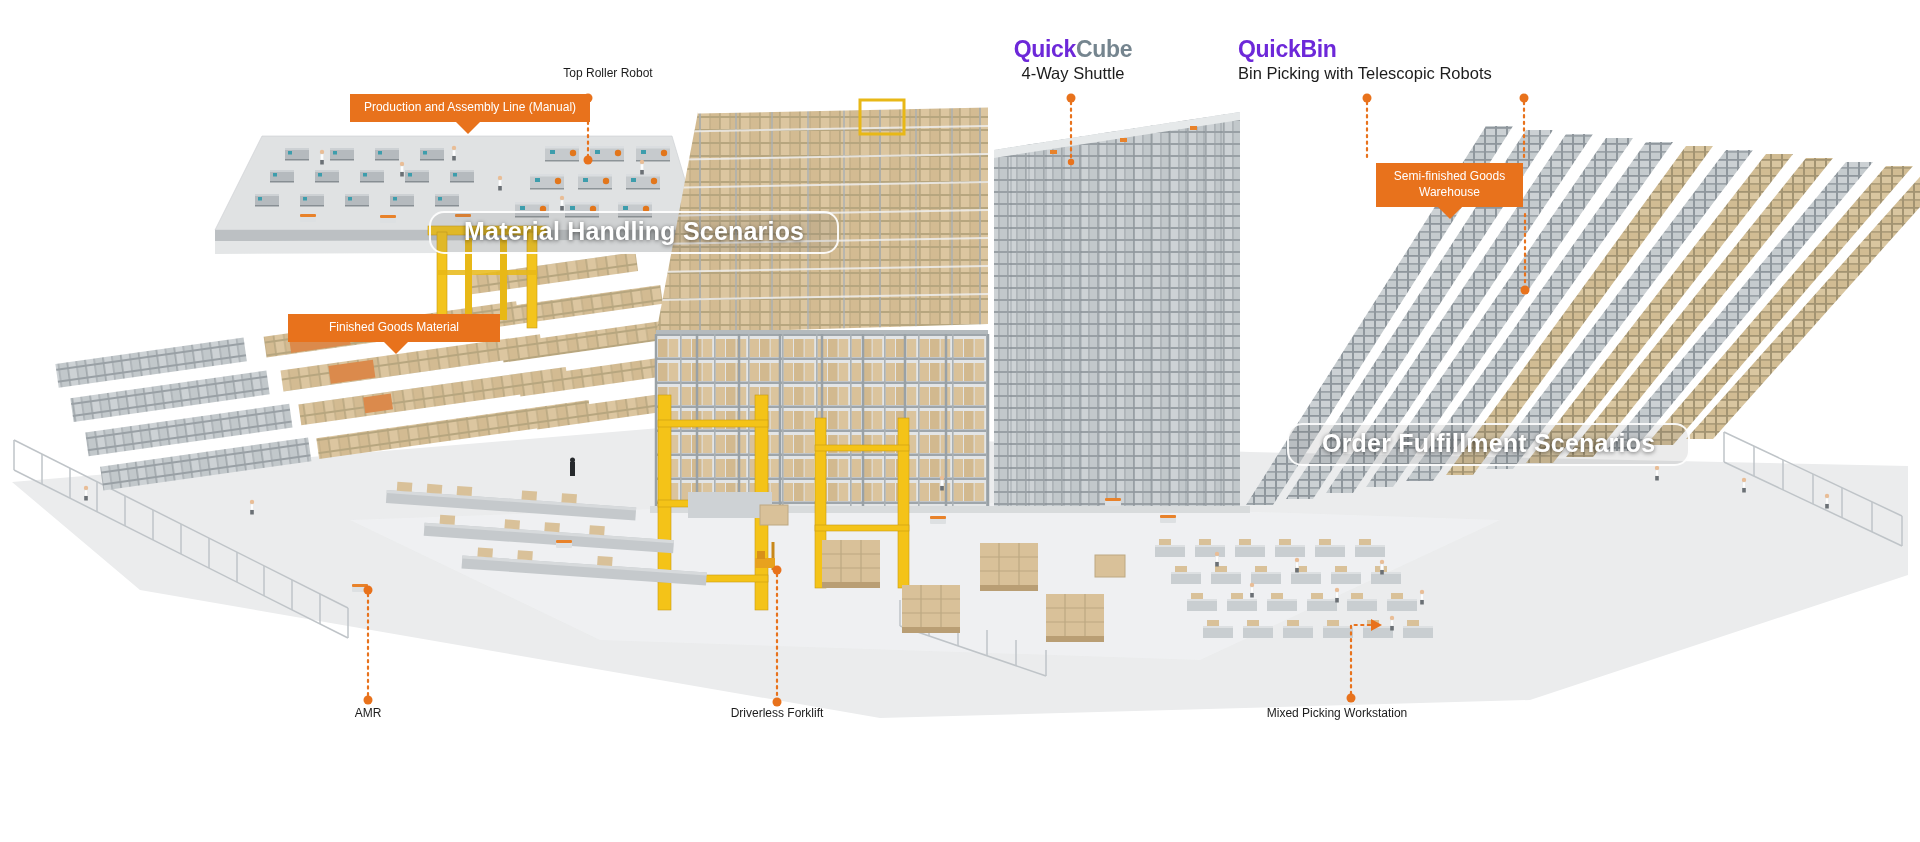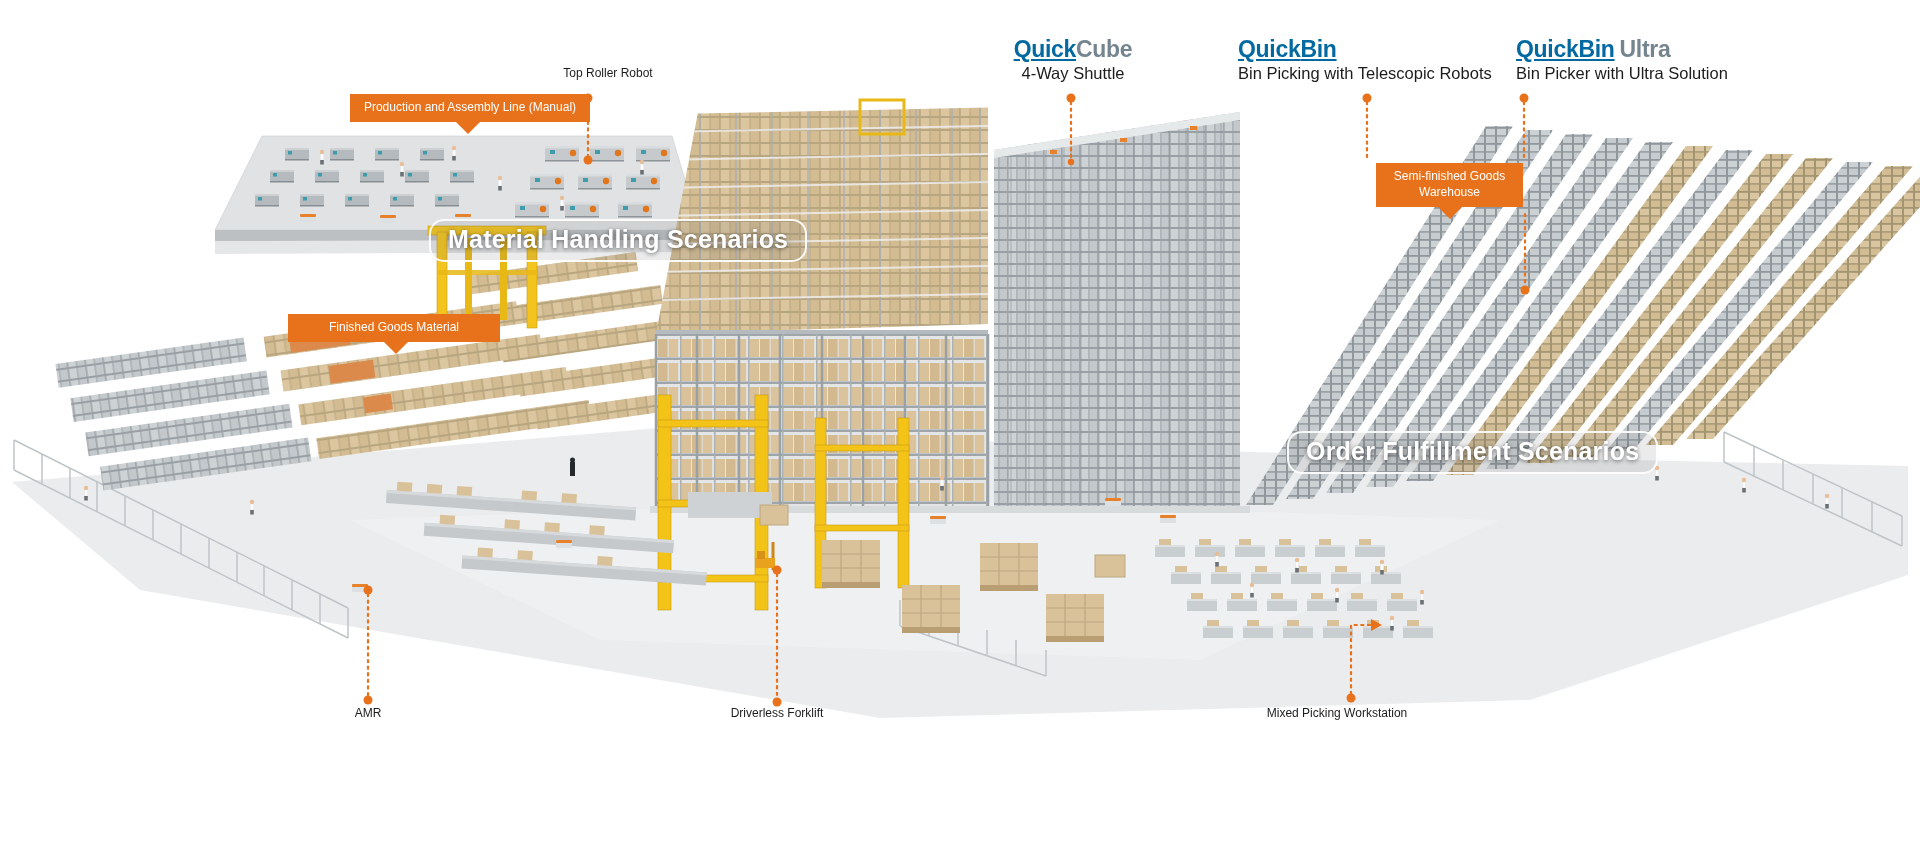--- a/index.html
+++ b/index.html
@@ -5,38 +5,38 @@
   html,body{margin:0;padding:0;background:#fff;}
   .stage{position:relative;width:1920px;height:842px;overflow:hidden;background:#fff;
          font-family:"Liberation Sans", sans-serif;}
   .scene,.leaders{position:absolute;left:0;top:0;width:1920px;height:842px;}
   .leaders{pointer-events:none;}
   .anno{position:absolute;left:0;top:0;width:1920px;height:842px;}
 
   .product{position:absolute;white-space:nowrap;}
   .product.center{transform:translateX(-50%);text-align:center;}
   .brand{font-size:23px;font-weight:800;letter-spacing:-0.3px;line-height:26px;}
-  .c-orange{color:#0369a1;text-decoration:underline;}
+  .c-orange{color:#6d28d9;}
   .c-gray{color:#75858F;}
   .sp{margin-left:5px;}
   .subtitle{font-size:16.5px;color:#1C1C1C;line-height:20px;margin-top:1px;}
 
   .eq-label{position:absolute;font-size:12px;color:#1C1C1C;white-space:nowrap;
             transform:translateX(-50%);}
 
   .callout{position:absolute;background:#E8721C;color:#fff;font-size:12px;line-height:1.32;
            text-align:center;padding:6px 8px;box-sizing:border-box;--px:50%;}
   .callout::after{content:"";position:absolute;bottom:-12px;left:var(--px);
            transform:translateX(-50%);border:13px solid transparent;border-bottom:none;
            border-top:13px solid #E8721C;width:0;height:0;}
 
   .scenario{position:absolute;color:#fff;font-size:25px;font-weight:700;white-space:nowrap;
-            padding:4px 17px 6px;border:2.5px solid rgba(255,255,255,.92);border-radius:15px;
+            padding:4px 33px 6px;border:2.5px solid rgba(255,255,255,.92);border-radius:15px;
             background:rgba(110,110,110,.14);text-shadow:0 1px 4px rgba(0,0,0,.55);
-            letter-spacing:.2px;margin-top:8px;}
+            letter-spacing:.2px;}
 </style>
 </head>
 <body>
 
 <div class="stage">
 
   <svg class="scene" viewBox="0 0 1920 842">
     <defs>
       <pattern id="pBeige" width="20" height="13" patternUnits="userSpaceOnUse">
         <rect width="20" height="13" fill="#b7a67f"></rect>
@@ -461,24 +461,20 @@
     <div class="product center" style="left:1073px;top:36px">
       <div class="brand"><span class="c-orange">Quick</span><span class="c-gray">Cube</span></div>
       <div class="subtitle">4-Way Shuttle</div>
     </div>
 
     <div class="product" style="left:1238px;top:36px">
       <div class="brand"><span class="c-orange">Quick</span><span class="c-orange">Bin</span></div>
       <div class="subtitle">Bin Picking with Telescopic Robots</div>
     </div>
 
-    <div class="product" style="left:1516px;top:36px">
-      <div class="brand"><span class="c-orange">QuickBin</span><span class="c-gray sp">Ultra</span></div>
-      <div class="subtitle">Bin Picker with Ultra Solution</div>
-    </div>
 
     <div class="eq-label" style="left:608px;top:66px">Top Roller Robot</div>
     <div class="eq-label" style="left:368px;top:706px">AMR</div>
     <div class="eq-label" style="left:777px;top:706px">Driverless Forklift</div>
     <div class="eq-label" style="left:1337px;top:706px">Mixed Picking Workstation</div>
 
     <div class="callout" style="left:350px;top:94px;width:240px;--px:49%">Production and Assembly Line (Manual)</div>
     <div class="callout" style="left:1376px;top:163px;width:147px">Semi-finished Goods Warehouse</div>
     <div class="callout" style="left:288px;top:314px;width:212px;--px:51%">Finished Goods Material</div>
 

